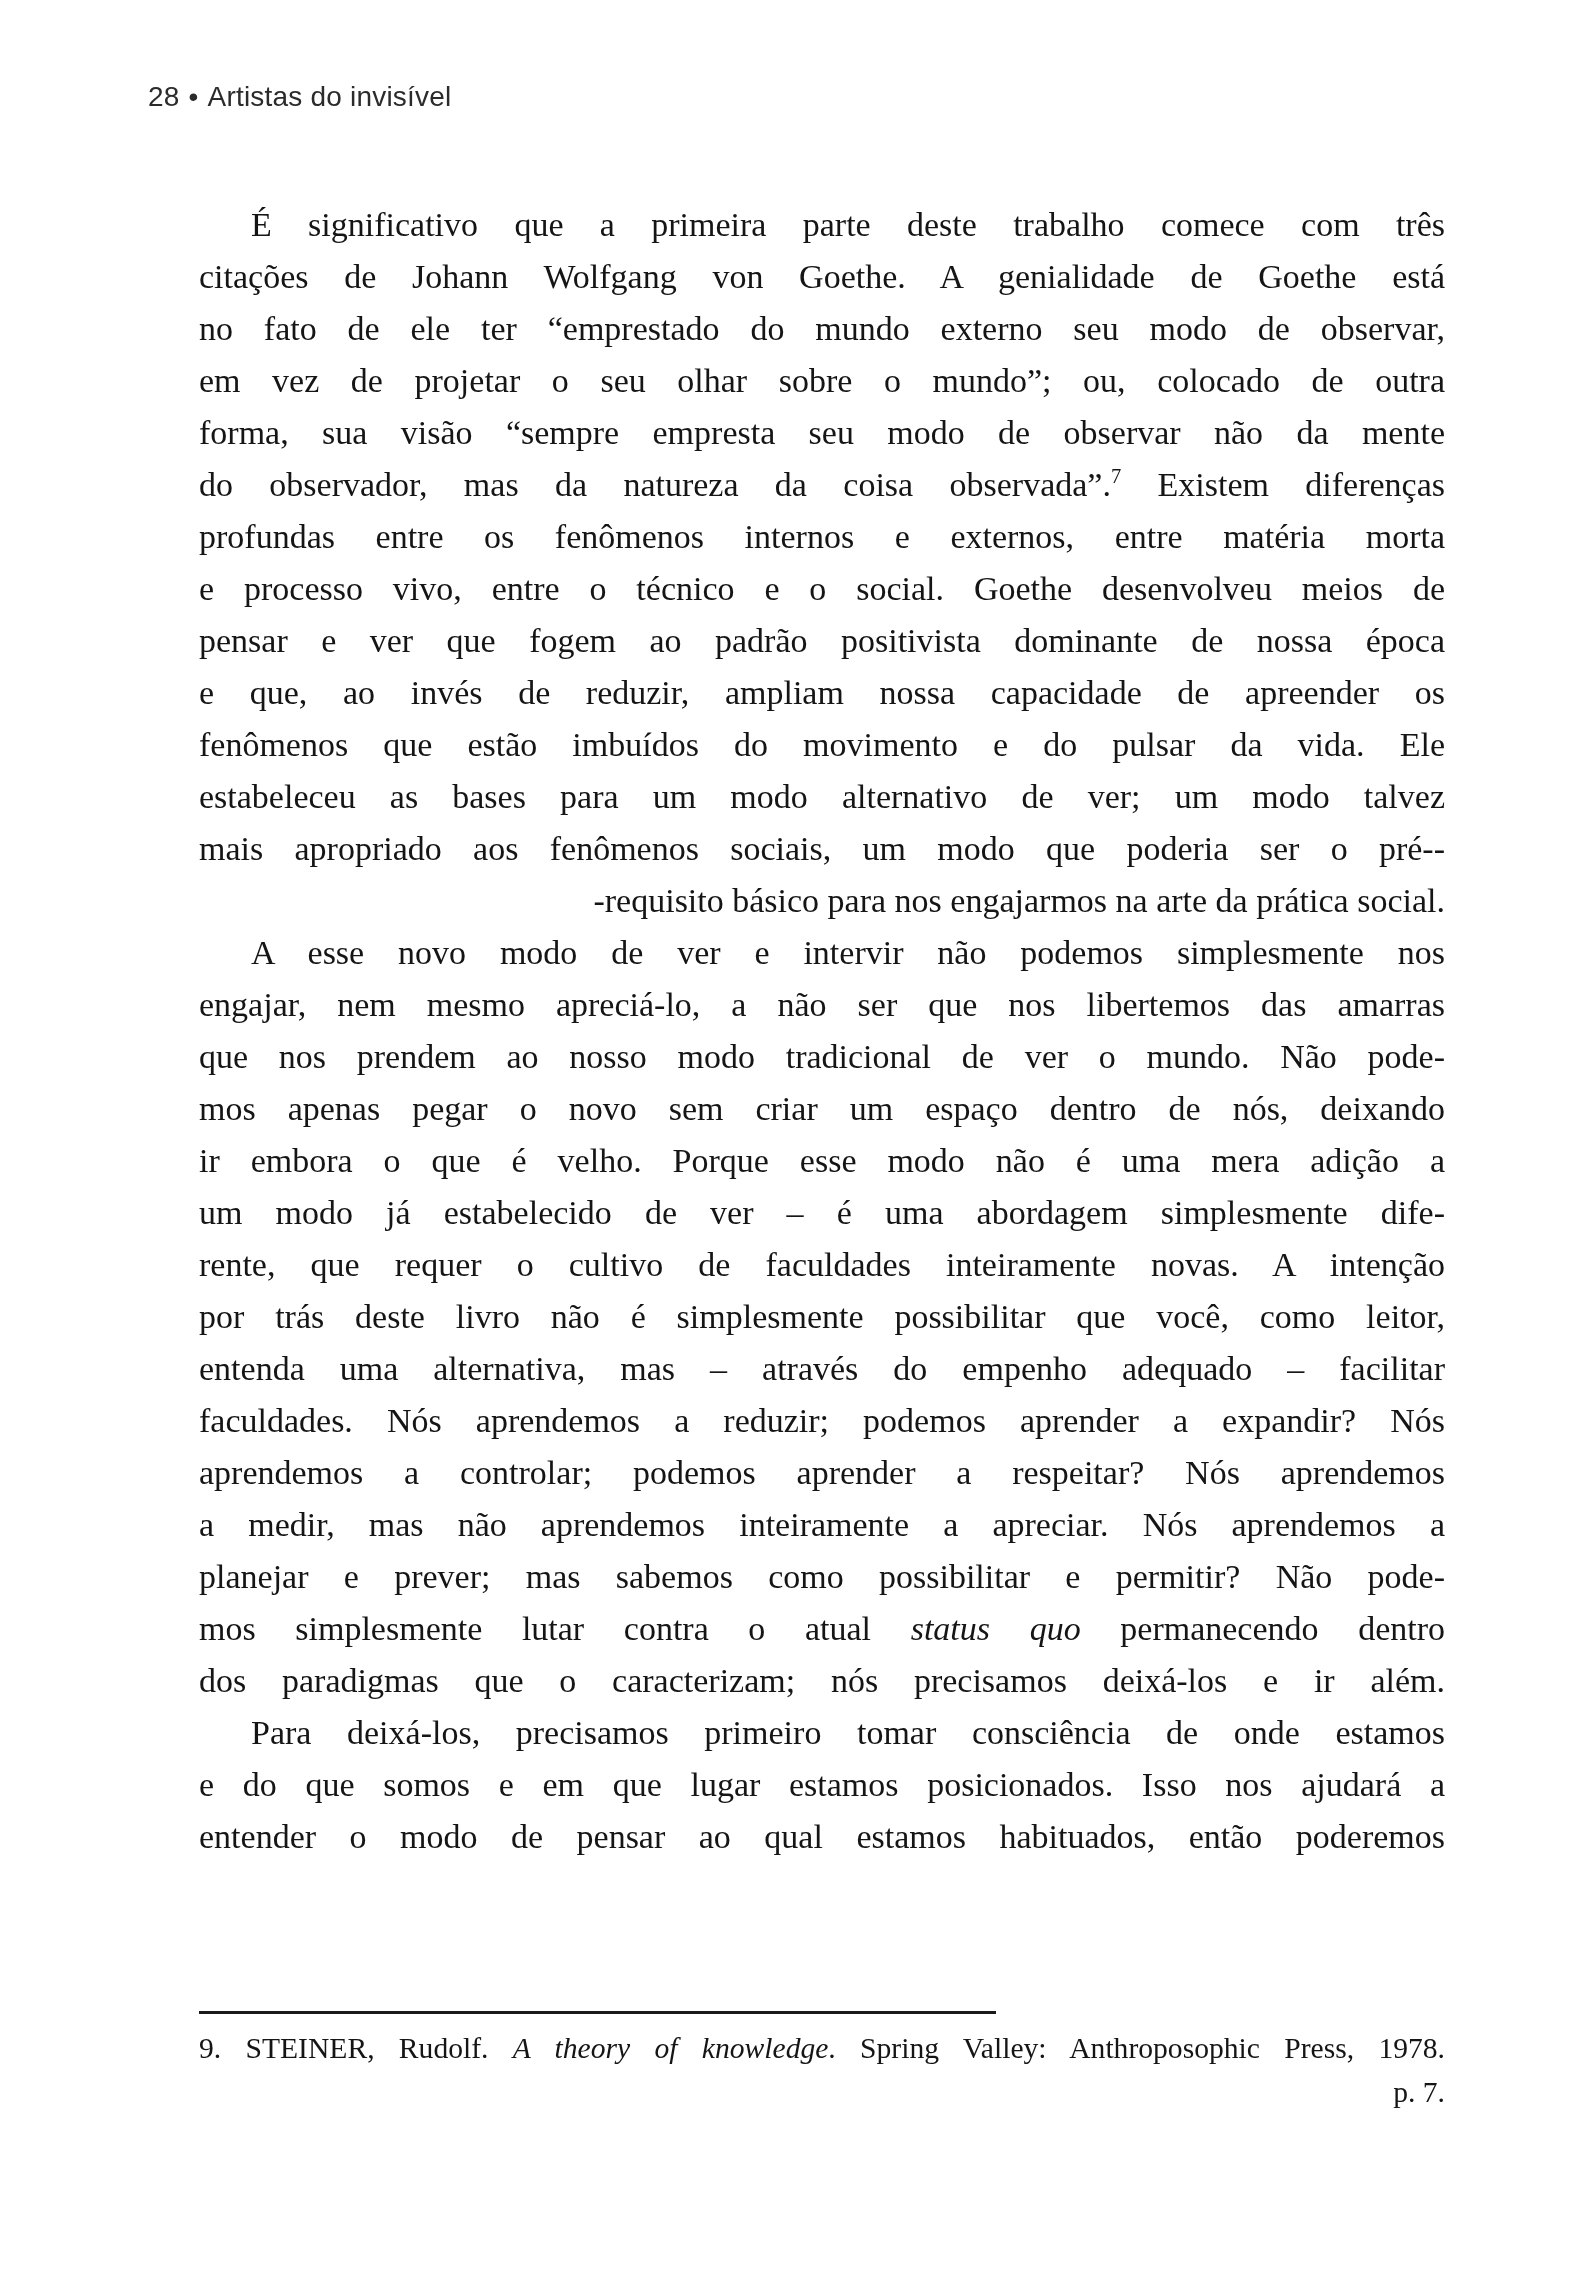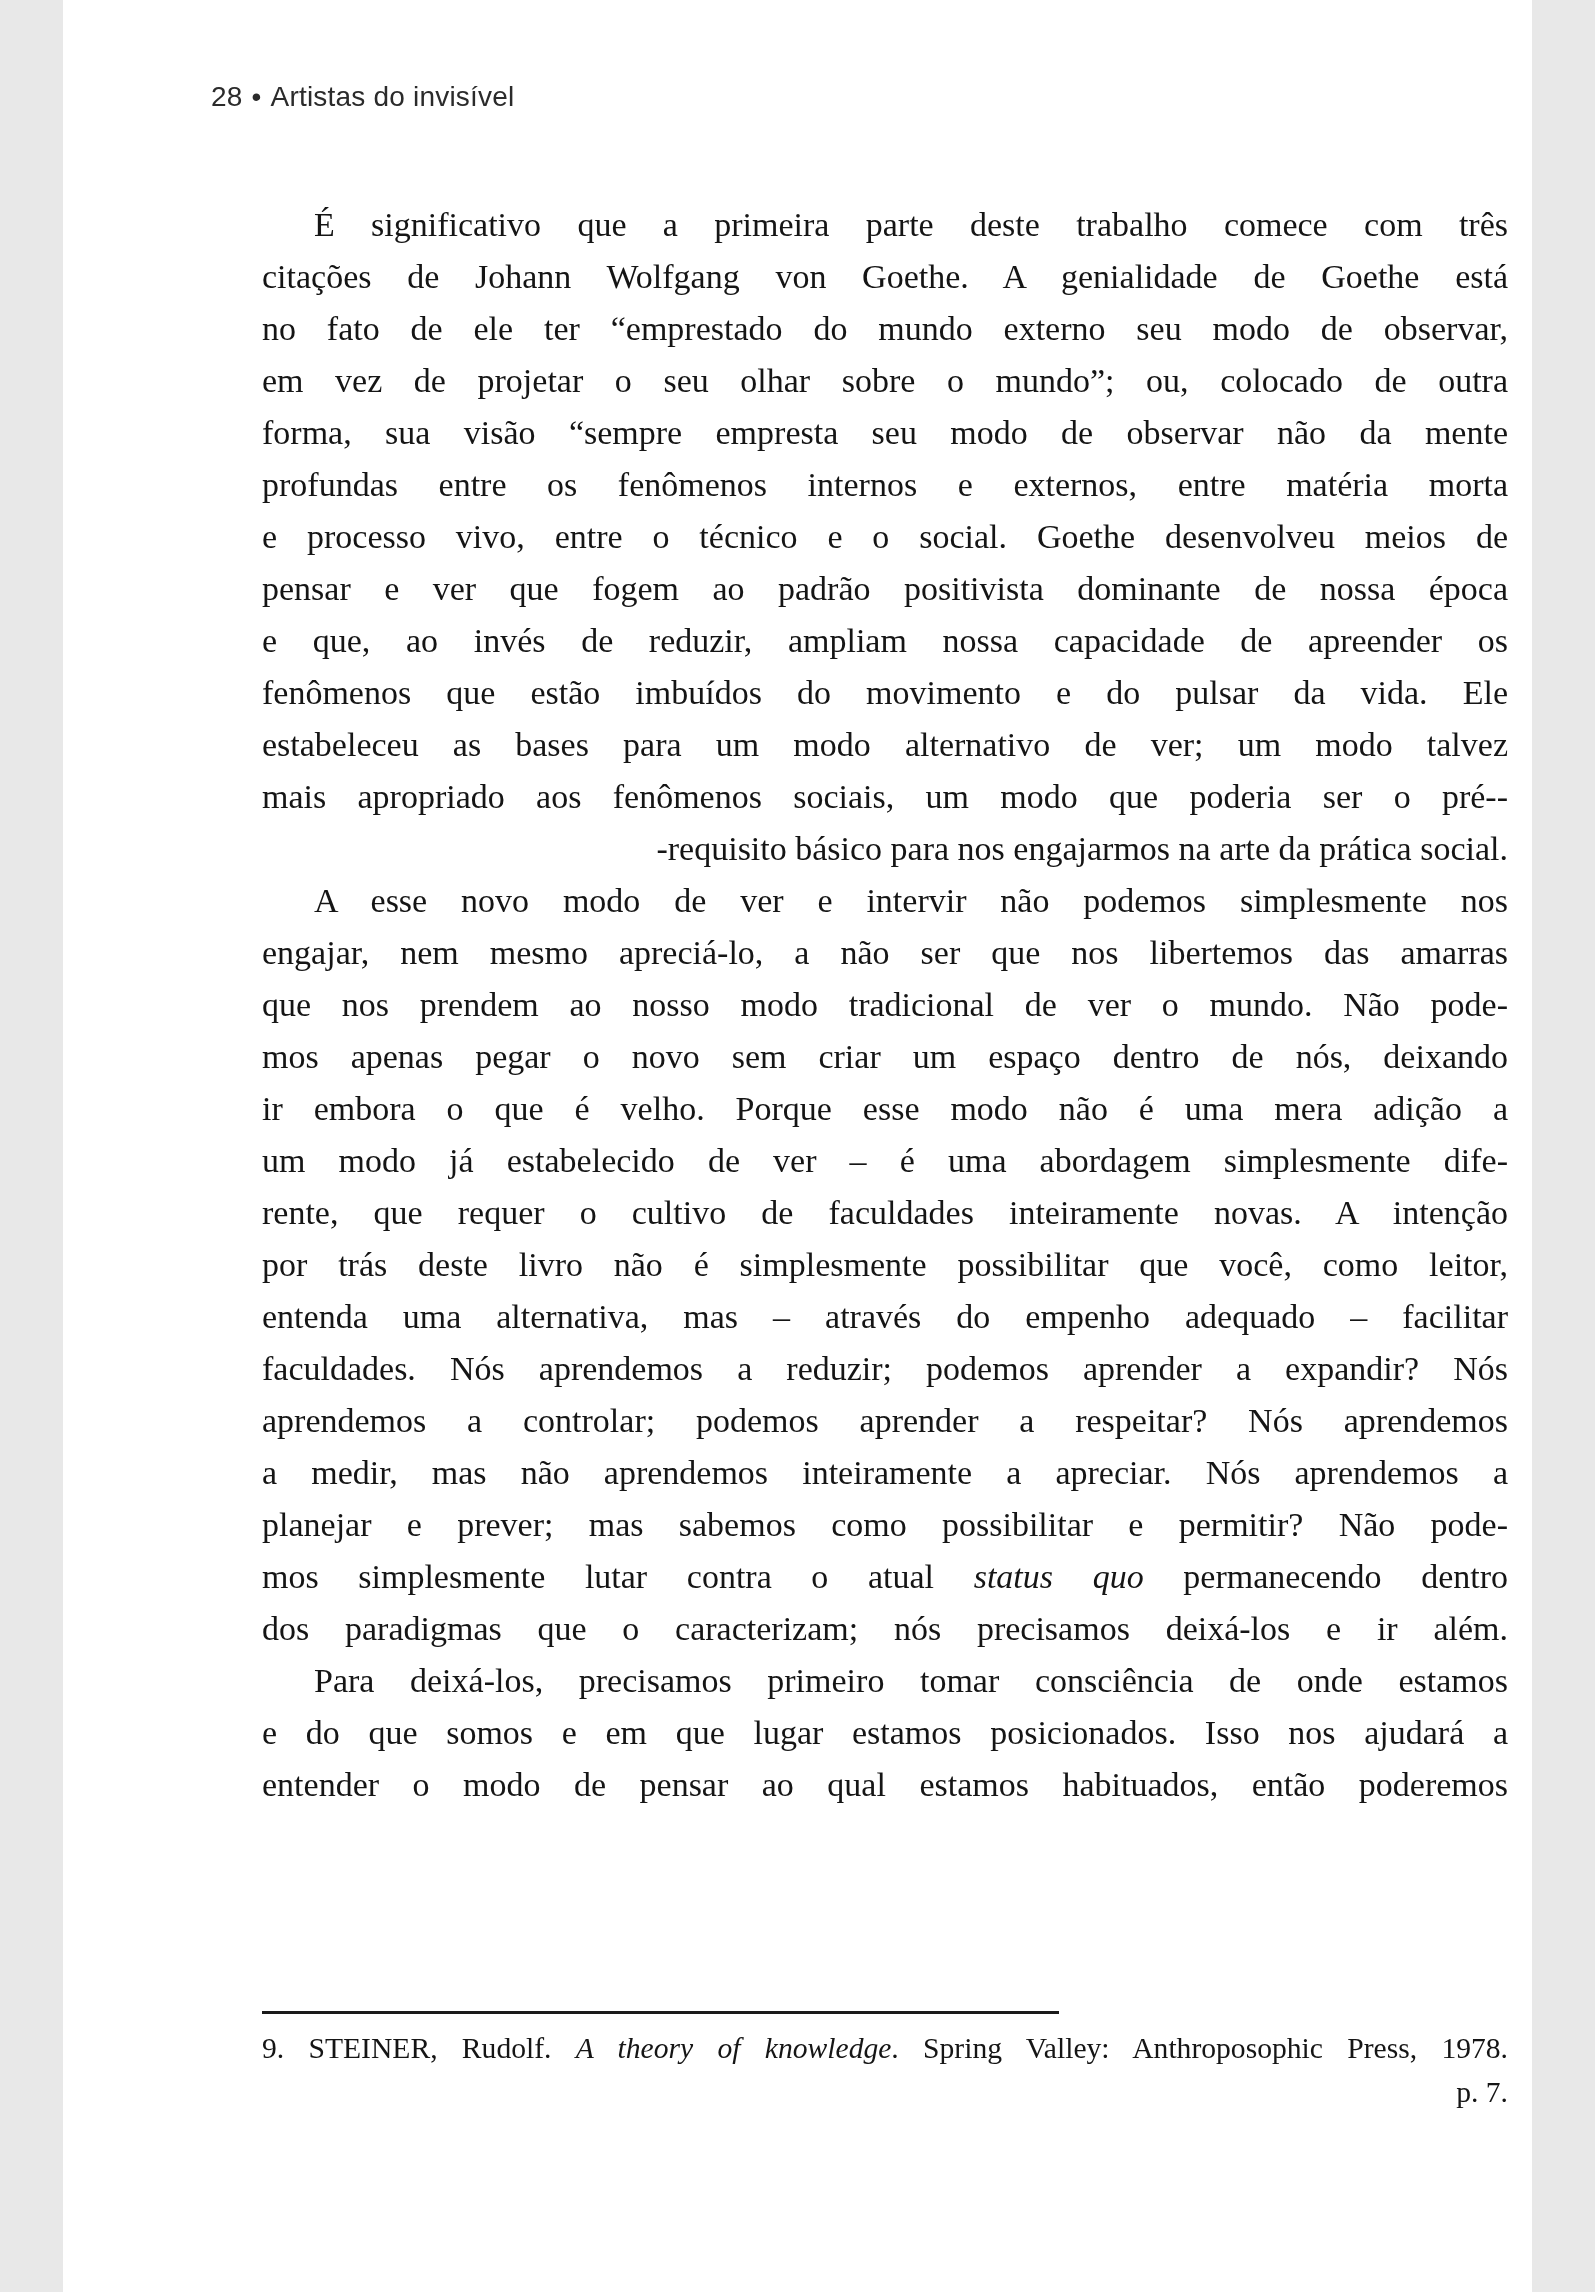--- a/index.html
+++ b/index.html
@@ -1,18 +1,18 @@
 <!DOCTYPE html>
 <html lang="pt" style="font-size:14.3px"><head>
 <meta charset="utf-8">
 <style>
   html,body { margin:0; padding:0; background:#e8e8e8; }
   .page {
     position: relative;
-    width: 1469px;
+    width: 1595px;
     height: 2293px;
     background: #ffffff;
     margin: 0 auto;
     overflow: hidden;
     font-family: "Liberation Serif", serif;
     color: #151515;
   }
   .running-header {
     position: absolute;
     left: 148px;
@@ -69,20 +69,21 @@
     <span>28</span><span class="sep">•</span><span>Artistas do invisível</span>
   </div>
 
   <div class="page-body">
       <div class="paragraph">
         <div class="line indent jl"><span>É significativo que a primeira parte deste trabalho comece com três</span></div>
         <div class="line jl"><span>citações de Johann Wolfgang von Goethe. A genialidade de Goethe está</span></div>
         <div class="line jl"><span>no fato de ele ter “emprestado do mundo externo seu modo de observar,</span></div>
         <div class="line jl"><span>em vez de projetar o seu olhar sobre o mundo”; ou, colocado de outra</span></div>
         <div class="line jl"><span>forma, sua visão “sempre empresta seu modo de observar não da mente</span></div>
+        <div class="line jl"><span>do observador, mas da natureza da coisa observada”.</span><span class="sup">7</span><span> Existem diferenças</span></div>
         <div class="line jl"><span>profundas entre os fenômenos internos e externos, entre matéria morta</span></div>
         <div class="line jl"><span>e processo vivo, entre o técnico e o social. Goethe desenvolveu meios de</span></div>
         <div class="line jl"><span>pensar e ver que fogem ao padrão positivista dominante de nossa época</span></div>
         <div class="line jl"><span>e que, ao invés de reduzir, ampliam nossa capacidade de apreender os</span></div>
         <div class="line jl"><span>fenômenos que estão imbuídos do movimento e do pulsar da vida. Ele</span></div>
         <div class="line jl"><span>estabeleceu as bases para um modo alternativo de ver; um modo talvez</span></div>
         <div class="line jl"><span>mais apropriado aos fenômenos sociais, um modo que poderia ser o pré--</span></div>
         <div class="line"><span>-requisito básico para nos engajarmos na arte da prática social.</span></div>
       </div>
       <div class="paragraph">

